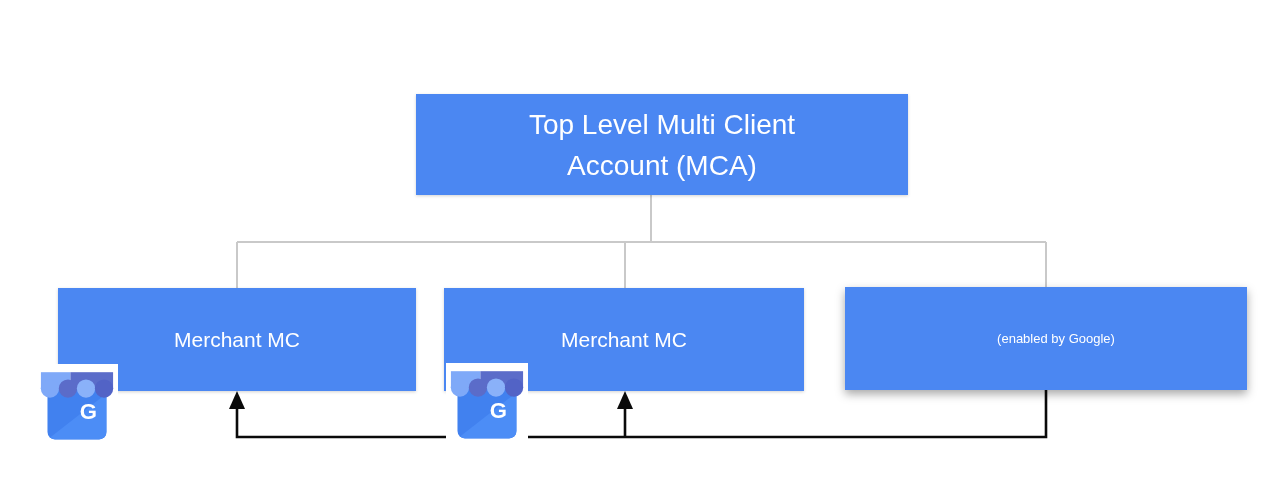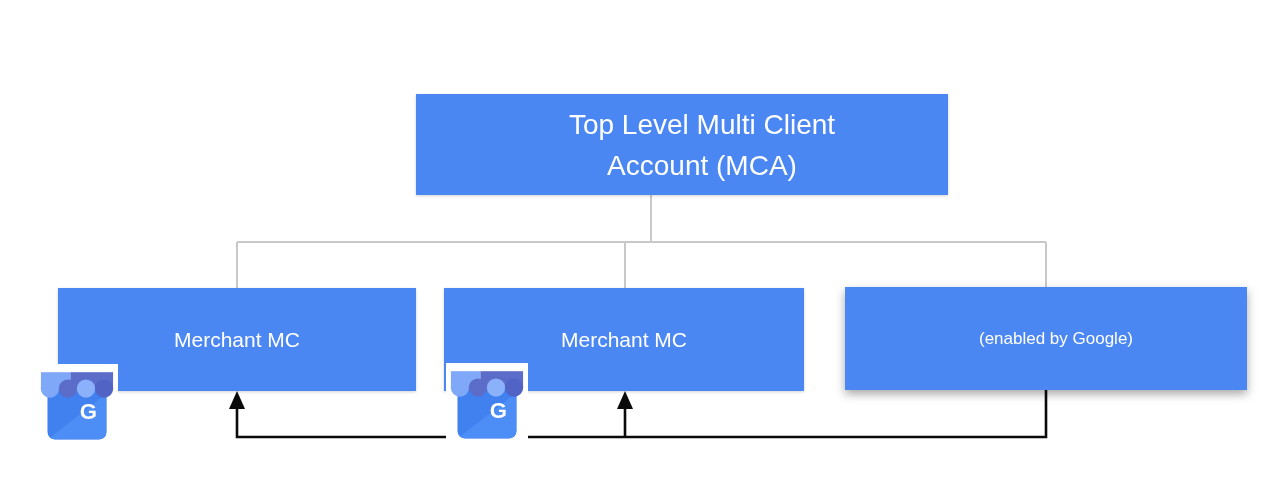--- a/index.html
+++ b/index.html
@@ -14,27 +14,27 @@
   .canvas{position:relative;width:1286px;height:501px;background:var(--page-bg);overflow:hidden;}
   .wires{position:absolute;left:0;top:0;pointer-events:none;}
   .tree-path{fill:none;stroke:var(--tree-line);stroke-width:2;}
   .flow-path{fill:none;stroke:var(--flow-line);stroke-width:2.6;stroke-linejoin:miter;}
   .flow-head{fill:var(--flow-line);}
   .node{
     position:absolute;display:flex;flex-direction:column;align-items:center;justify-content:center;
     background:var(--node-fill);color:var(--node-text);text-align:center;
     box-shadow:0 1px 3px rgba(0,0,0,0.18);
   }
-  .node-top{left:416px;top:94px;width:492px;height:101px;font-size:28px;line-height:41px;padding-left:40px;}
+  .node-top{left:416px;top:94px;width:492px;height:101px;font-size:28px;line-height:41px;}
   .node-sub1{left:58px;top:288px;width:358px;height:103px;font-size:21px;line-height:28px;}
   .node-sub2{left:444px;top:288px;width:360px;height:103px;font-size:21px;line-height:28px;}
   .node-lfp{left:845px;top:287px;width:402px;height:103px;font-size:21px;line-height:28px;
             box-shadow:0 4px 9px rgba(0,0,0,0.35);}
   .node .line{display:block;}
-  .node-lfp .line2{font-size:17px;margin-left:20px;}
+  .node-lfp .line2{font-size:13px;margin-left:20px;}
   .gbp-wrap{position:absolute;width:82px;height:82px;background:var(--page-bg);}
   .gbp-wrap-1{left:36px;top:364px;}
   .gbp-wrap-2{left:446px;top:363px;}
   .gbp-wrap svg{display:block;width:82px;height:82px;}
   .gbp-body{fill:var(--gbp-body);}
   .gbp-body-light{fill:var(--gbp-body-light);}
   .gbp-awn-l1{fill:var(--gbp-awn-l1);} .gbp-awn-l2{fill:var(--gbp-awn-l2);}
   .gbp-awn-d1{fill:var(--gbp-awn-d1);} .gbp-awn-d2{fill:var(--gbp-awn-d2);}
   .gbp-g{fill:var(--gbp-g);font-family:"Liberation Sans",sans-serif;font-weight:bold;font-size:27px;}
   .defs-hidden{position:absolute;width:0;height:0;overflow:hidden;}

